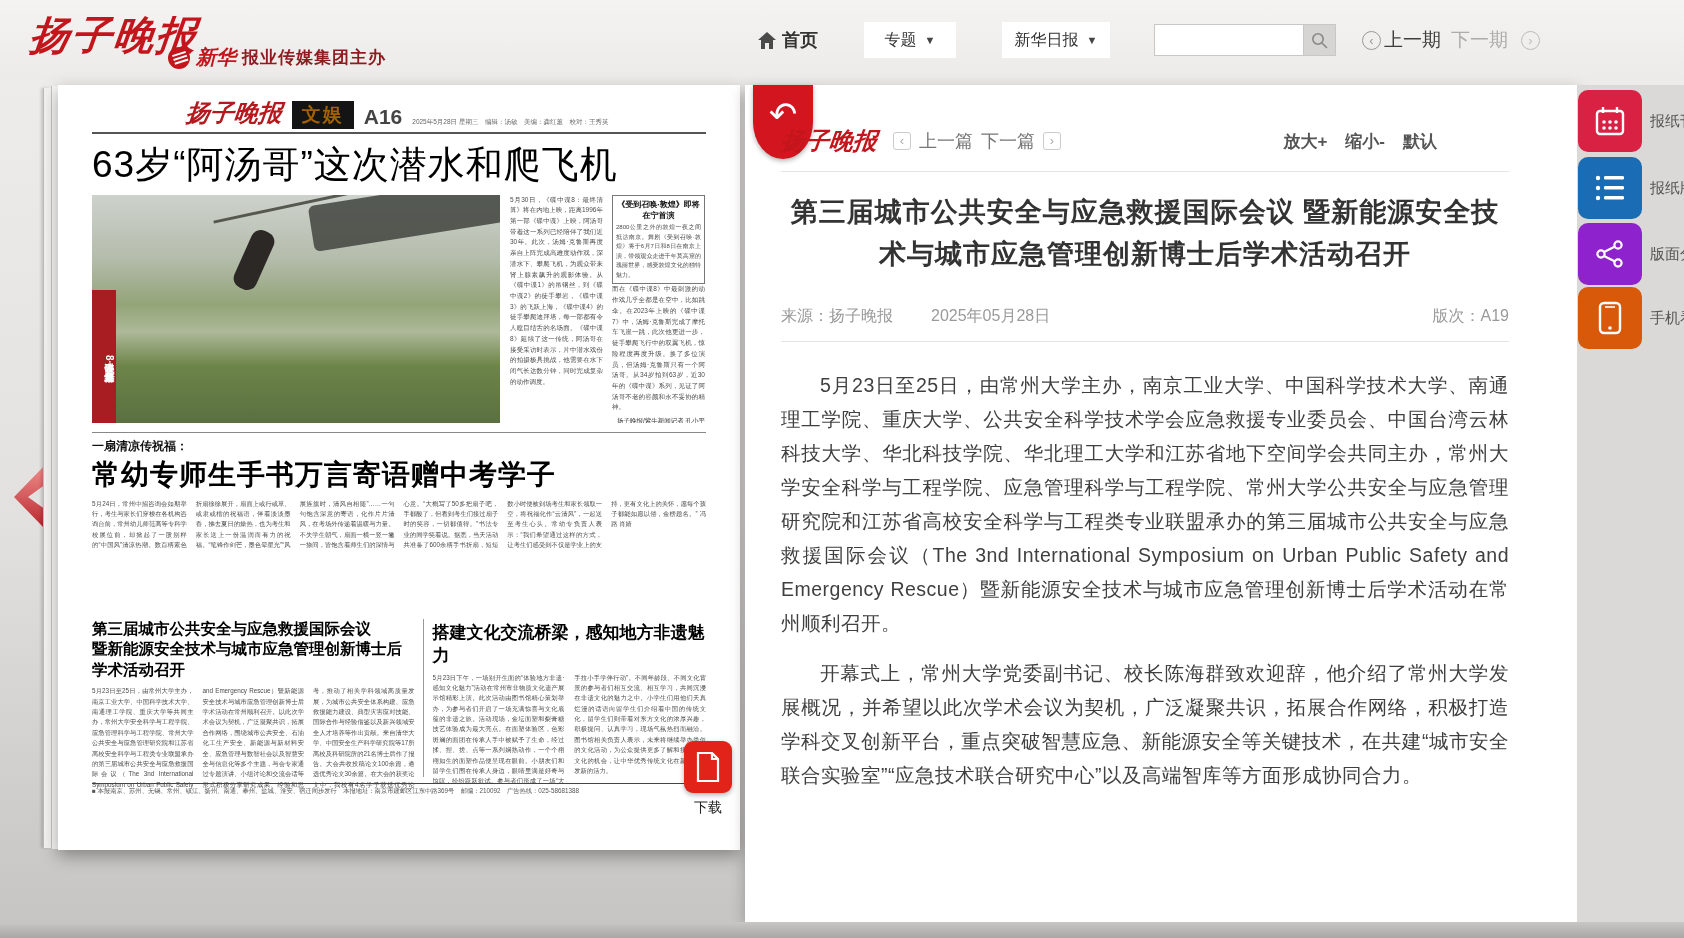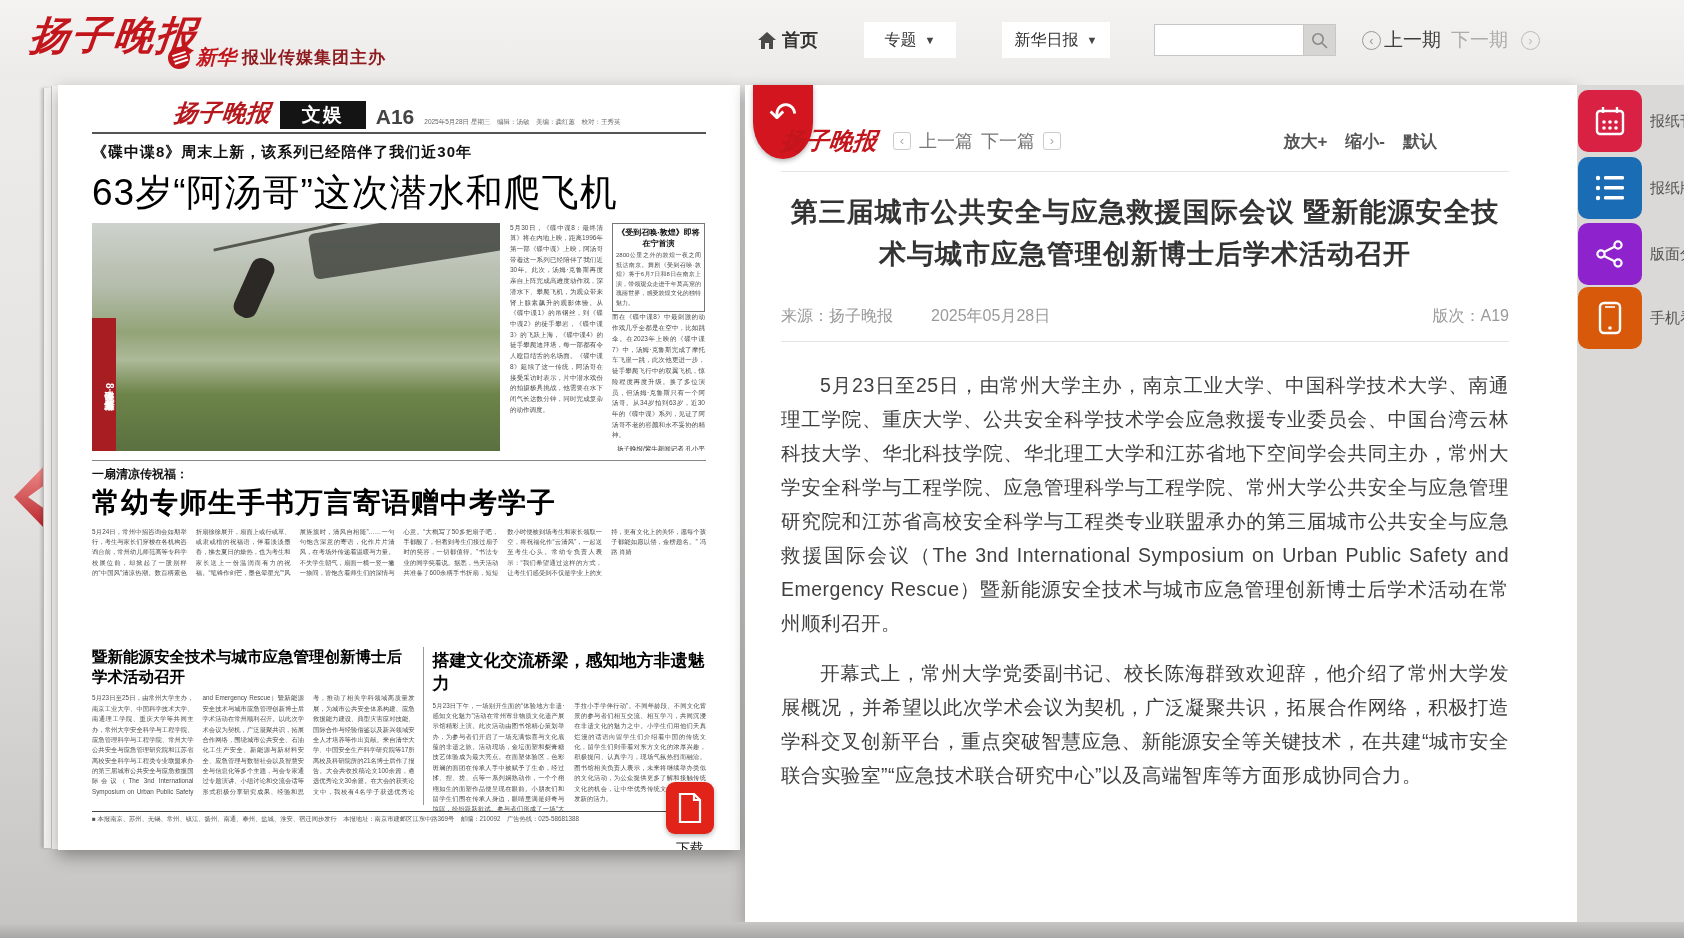--- a/index.html
+++ b/index.html
@@ -45,21 +45,21 @@
   .paper-stack1 { position:absolute; left:43px; top:88px; width:8px; height:760px; background:#f3f2f0;
                   border-left:1px solid #bdbbb9; box-shadow:-2px 0 3px rgba(0,0,0,.15); }
   .paper-stack2 { position:absolute; left:51px; top:86px; width:8px; height:763px; background:#f8f7f5;
                   border-left:1px solid #c6c4c2; }
   .paper { position:absolute; left:58px; top:85px; width:682px; height:765px; background:#fff;
            box-shadow:0 6px 16px rgba(0,0,0,.35); padding:12px 34px 8px 34px; overflow:hidden; }
 
   .np-masthead { display:flex; justify-content:center; align-items:flex-end; gap:10px;
                  border-bottom:2px solid #555; padding-bottom:3px; }
   .np-logo { color:#b5181d; font-weight:bold; font-style:italic; font-size:24px; transform:skewX(-6deg); }
-  .np-section { background:#141414; color:#ffffff; font-size:19px; font-weight:bold; padding:1px 22px; letter-spacing:2px; }
+  .np-section { background:#141414; color:#a16207; font-size:19px; font-weight:bold; padding:1px 10px; letter-spacing:2px; }
   .np-pageno { font-size:21px; color:#444; font-weight:bold; }
   .np-dateline { font-size:6.5px; color:#666; width:200px; line-height:1.3; padding-bottom:3px; }
 
   .np-kicker { margin-top:9px; font-size:15px; font-weight:bold; color:#111; letter-spacing:1px; }
   .np-headline { font-size:37px; font-weight:400; color:#000; letter-spacing:1px; line-height:1.15; margin-top:10px; }
 
   .a1-row { display:flex; gap:10px; margin-top:8px; height:228px; }
   .photo { position:relative; width:408px; height:228px; overflow:hidden;
            background:linear-gradient(180deg,#cdd2cc 0%,#b4bcab 28%,#93a478 48%,#75895297 60%,#6d8449 75%,#5a7040 100%); }
   .photo-plane { position:absolute; right:-30px; top:-6px; width:220px; height:46px; background:#41443e;
@@ -88,21 +88,21 @@
   .a3-text { margin-top:5px; column-count:3; column-gap:9px; font-size:6.3px; line-height:1.65;
              color:#4a4a4a; text-align:justify; height:112px; overflow:hidden; }
   .art4 { width:46%; padding-left:9px; }
   .a4-headline { font-size:17px; font-weight:800; color:#000; margin-top:2px; }
   .a4-text { margin-top:6px; column-count:2; column-gap:10px; font-size:6.3px; line-height:1.65;
              color:#4a4a4a; text-align:justify; height:125px; overflow:hidden; }
 
   .np-footer { border-top:1px solid #444; margin-top:6px; padding-top:3px; font-size:6.3px; color:#555;
                white-space:nowrap; overflow:hidden; }
 
-  .pdf-wrap { position:absolute; left:604px; top:656px; width:56px; text-align:center;margin-top:41px; }
+  .pdf-wrap { position:absolute; left:622px; top:656px; width:56px; text-align:center; }
   .pdf-icon { width:48px; height:52px; margin:0 auto; background:#e2231a; border-radius:9px;
               display:flex; align-items:center; justify-content:center; box-shadow:0 2px 5px rgba(0,0,0,.3); cursor:pointer; }
   .pdf-label { font-size:14px; color:#222; margin-top:6px; }
 
   
   .reader { position:absolute; left:745px; top:85px; width:832px; height:837px; background:#fff;
             box-shadow:0 4px 14px rgba(0,0,0,.25); }
   .back-badge { position:absolute; left:8px; top:0; width:60px; height:74px; background:#d2151e;
                 border-radius:0 0 50% 50%; display:flex; align-items:flex-start; justify-content:center;
                 color:#fff; font-size:34px; line-height:58px; cursor:pointer; box-shadow:0 2px 5px rgba(0,0,0,.3); }
@@ -202,21 +202,20 @@
   <div class="paper-stack2"></div>
 
   <div class="paper">
     <div class="np-masthead">
       <span class="np-logo">扬子晚报</span>
       <span class="np-section">文娱</span>
       <span class="np-pageno">A16</span>
       <span class="np-dateline">2025年5月28日 星期三　编辑：汤敏　美编：龚红蕙　校对：王秀英</span>
     </div>
 
-    <div class="np-kicker">《碟中谍8》周末上新，该系列已经陪伴了我们近30年</div>
     <div class="np-headline">63岁“阿汤哥”这次潜水和爬飞机</div>
 
     <div class="a1-row">
       <div class="photo">
         <div class="photo-strut"></div>
         <div class="photo-plane"></div>
         <div class="photo-figure"></div>
         <div class="poster-strip">碟中谍8·最终清算</div>
       </div>
       <div class="a1-cols">
@@ -234,20 +233,21 @@
 
     <div class="art2">
       <div class="a2-kicker">一扇清凉传祝福：</div>
       <div class="a2-headline">常幼专师生手书万言寄语赠中考学子</div>
       <div class="a2-text">5月24日，常州中招咨询会如期举行，考生与家长们穿梭在各机构咨询台前，常州幼儿师范高等专科学校展位前，却掀起了一股别样的“中国风”清凉热潮。数百柄素色折扇徐徐展开，扇面上或行或草、或隶或楷的祝福语，伴着淡淡墨香，拂去夏日的燥热，也为考生和家长送上一份温润而有力的祝福。“笔锋作剑芒，墨色晕星光”“风展旌旗时，清风自相随”……一句句饱含深意的寄语，化作片片清风，在考场外传递着温暖与力量。不失学生朝气，扇面一横一竖一撇一捺间，皆饱含着师生们的深情与心意。“大概写了50多把扇子吧，手都酸了，但看到考生们接过扇子时的笑容，一切都值得。”书法专业的同学笑着说。据悉，当天活动共准备了600余柄手书折扇，短短数小时便被到场考生和家长领取一空，将祝福化作“云清风”，一起送至考生心头。常幼专负责人表示：“我们希望通过这样的方式，让考生们感受到不仅是学业上的支持，更有文化上的关怀，愿每个孩子都能如愿以偿，金榜题名。” 冯路 肖婧</div>
     </div>
 
     <div class="band">
       <div class="art3">
         <div class="a3-headline">
+          <div>第三届城市公共安全与应急救援国际会议</div>
           <div>暨新能源安全技术与城市应急管理创新博士后学术活动召开</div>
         </div>
         <div class="a3-text">5月23日至25日，由常州大学主办，南京工业大学、中国科学技术大学、南通理工学院、重庆大学等共同主办，常州大学安全科学与工程学院、应急管理科学与工程学院、常州大学公共安全与应急管理研究院和江苏省高校安全科学与工程类专业联盟承办的第三届城市公共安全与应急救援国际会议（The 3nd International Symposium on Urban Public Safety and Emergency Rescue）暨新能源安全技术与城市应急管理创新博士后学术活动在常州顺利召开。以此次学术会议为契机，广泛凝聚共识，拓展合作网络，围绕城市公共安全、石油化工生产安全、新能源与新材料安全、应急管理与数智社会以及智慧安全与信息化等多个主题，与会专家通过专题演讲、小组讨论和交流会话等形式积极分享研究成果、经验和思考，推动了相关学科领域高质量发展，为城市公共安全体系构建、应急救援能力建设、典型灾害应对技能、国际合作与经验借鉴以及新兴领域安全人才培养等作出贡献。来自清华大学、中国安全生产科学研究院等17所高校及科研院所的21名博士后作了报告。大会共收投稿论文100余篇，遴选优秀论文30余篇。在大会的获奖论文中，我校有4名学子获选优秀论文，体现了常州大学安全科学与工程学科建设的扎实成果。</div>
       </div>
       <div class="art4">
         <div class="a4-headline">搭建文化交流桥梁，感知地方非遗魅力</div>
         <div class="a4-text">5月23日下午，一场别开生面的“体验地方非遗·感知文化魅力”活动在常州市非物质文化遗产展示馆精彩上演。此次活动由图书馆精心策划举办，为参与者们开启了一场充满惊喜与文化底蕴的非遗之旅。活动现场，金坛面塑和梨膏糖技艺体验成为最大亮点。在面塑体验区，色彩斑斓的面团在传承人手中被赋予了生命，经过揉、捏、搓、点等一系列娴熟动作，一个个栩栩如生的面塑作品便呈现在眼前。小朋友们和留学生们围在传承人身边，眼睛里满是好奇与惊叹，纷纷跃跃欲试。参与者们形成了一场“大手拉小手学伴行动”。不同年龄段、不同文化背景的参与者们相互交流、相互学习，共同沉浸在非遗文化的魅力之中。小学生们用他们天真烂漫的话语向留学生们介绍着中国的传统文化，留学生们则带着对东方文化的浓厚兴趣，积极提问、认真学习，现场气氛热烈而融洽。图书馆相关负责人表示，未来将继续举办类似的文化活动，为公众提供更多了解和接触传统文化的机会，让中华优秀传统文化在新时代焕发新的活力。</div>
       </div>
     </div>
 

